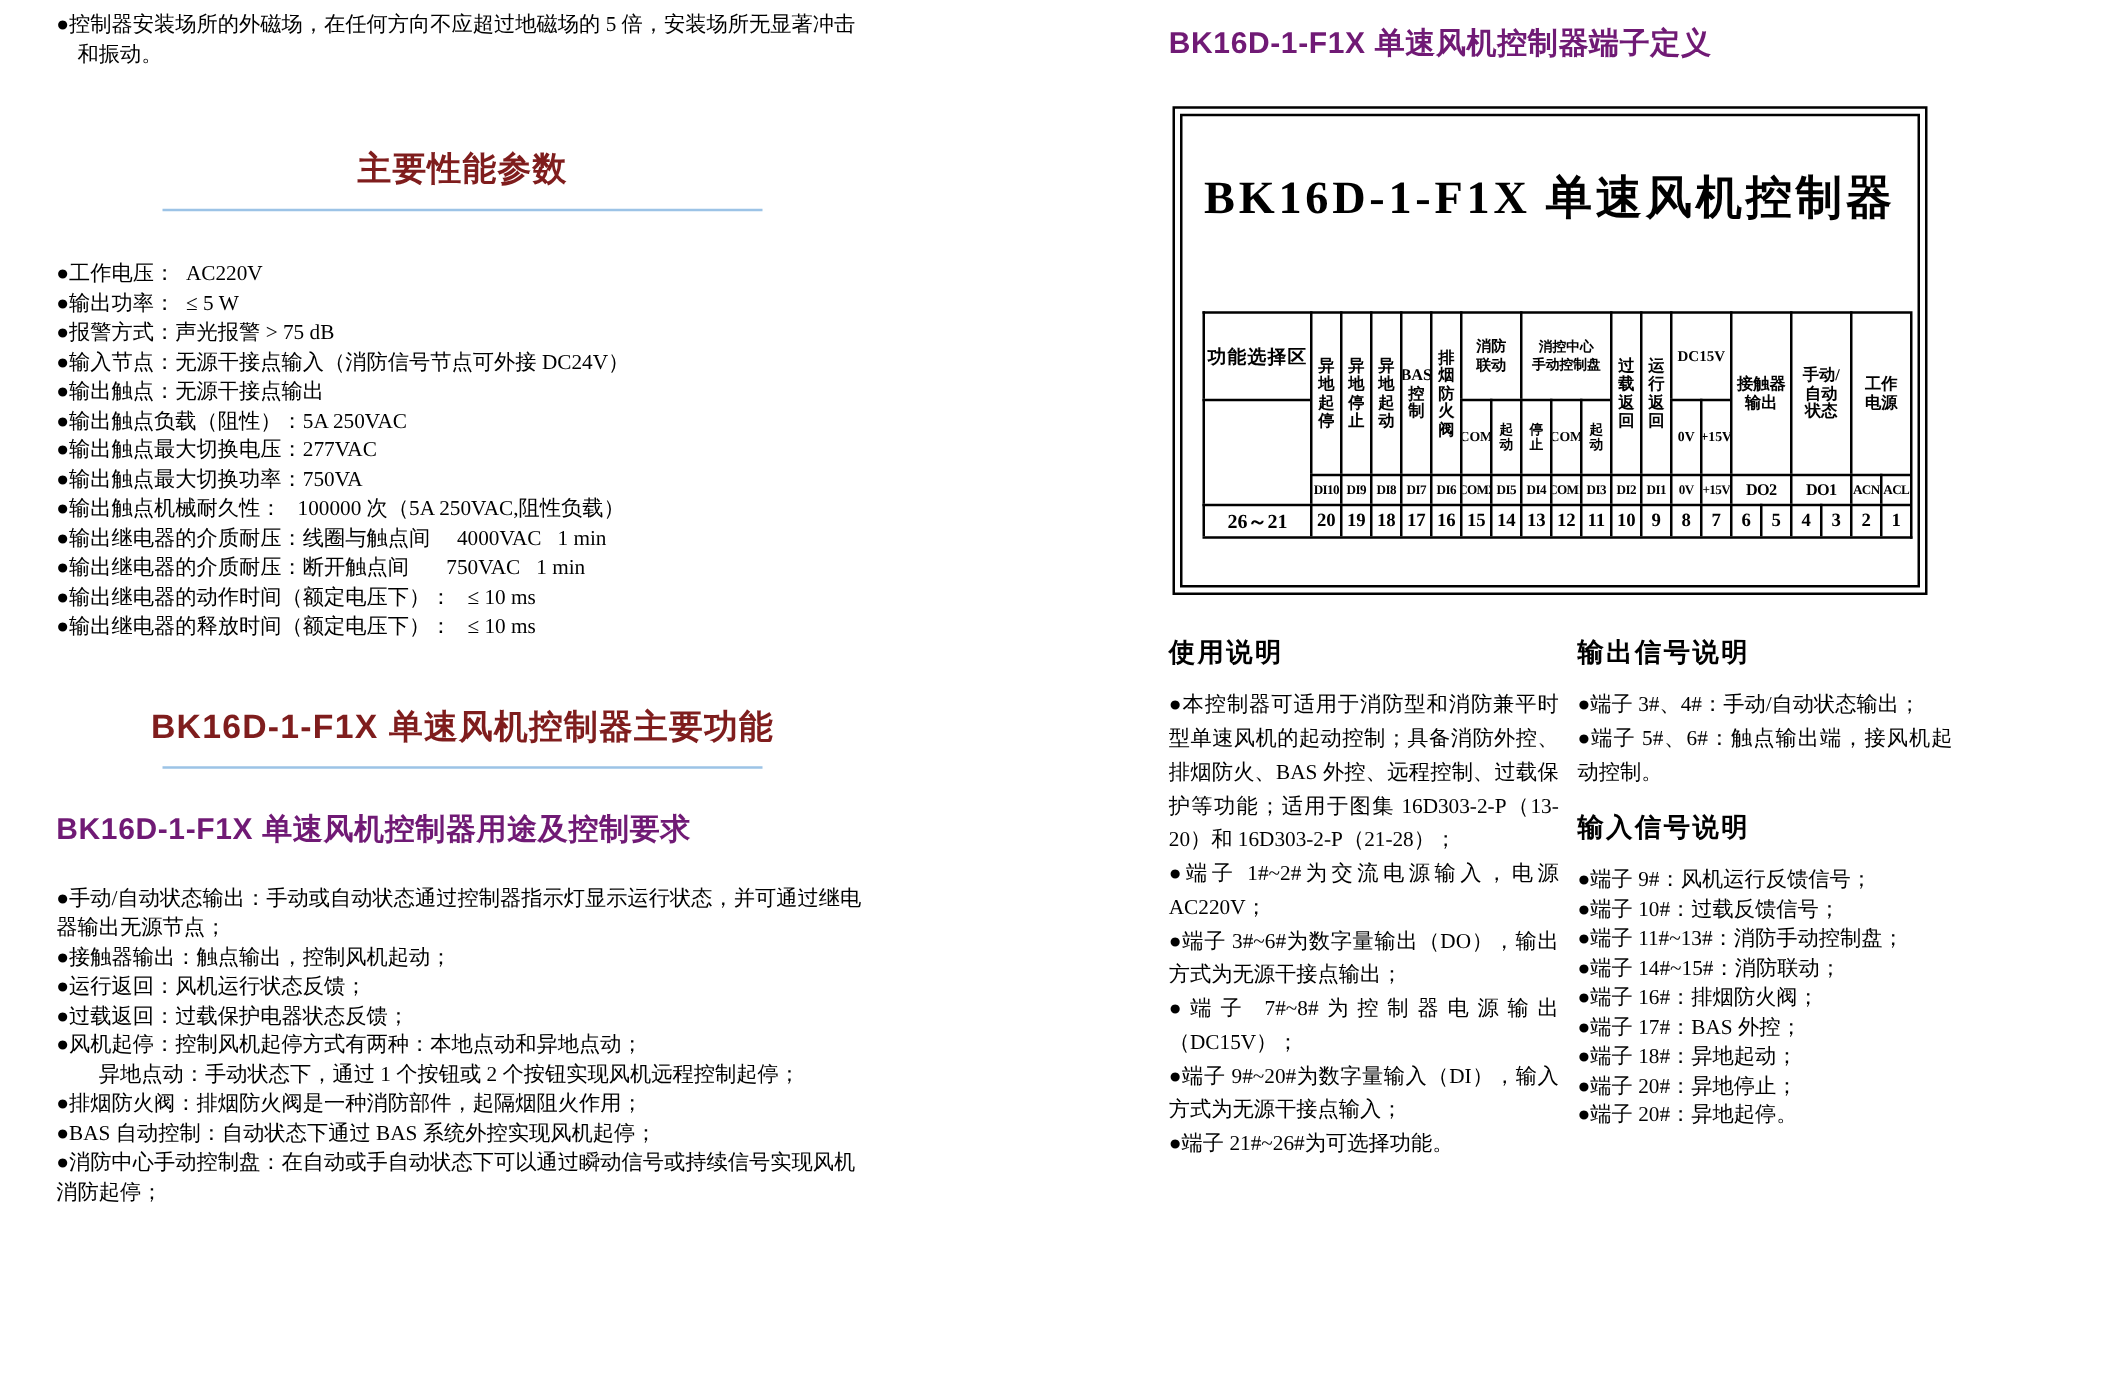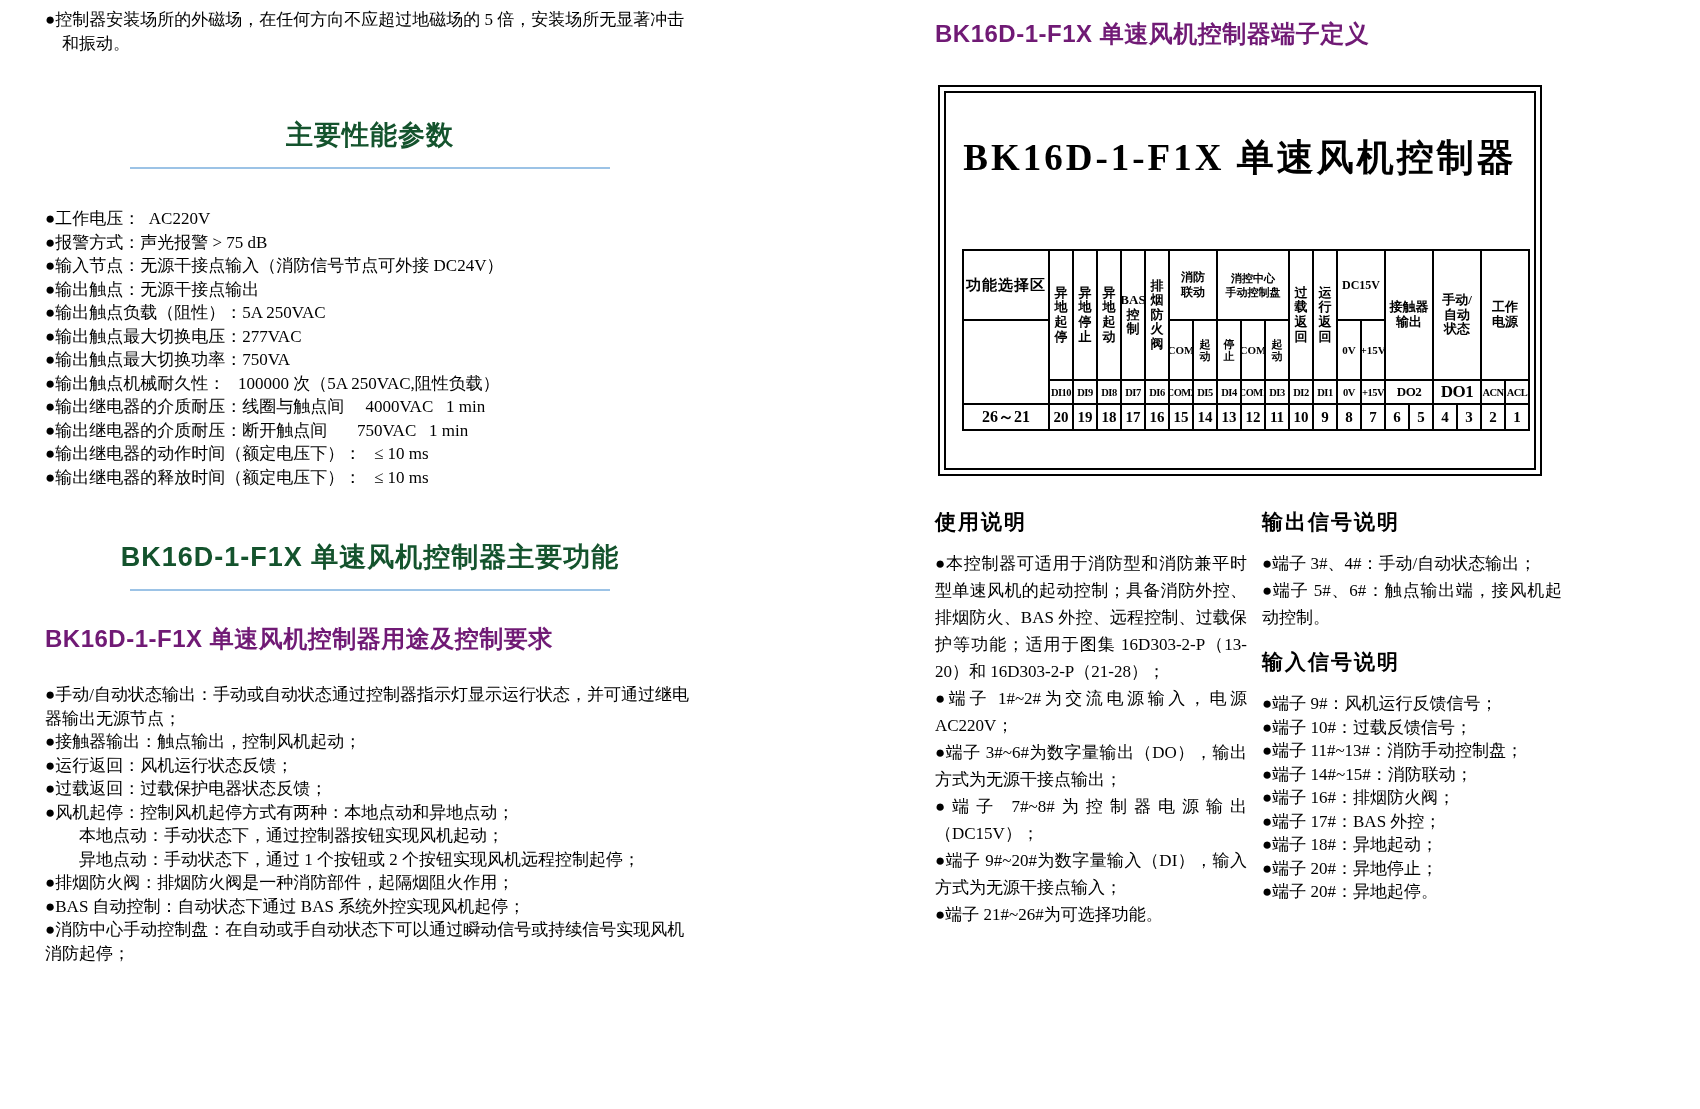--- a/index.html
+++ b/index.html
@@ -2,21 +2,21 @@
 <html><head>
 <meta charset="utf-8">
 <style>
   html,body{margin:0;padding:0;background:#fff;}
   body{width:1700px;height:1109px;position:relative;overflow:hidden;
        font-family:"Liberation Serif",serif;color:#000;}
   .abs{position:absolute;}
   .doc-text{font-size:17px;line-height:23.5px;white-space:pre-wrap;}
   .hang{padding-left:17px;text-indent:-17px;}
   .blue-title{font-family:"Liberation Sans",sans-serif;font-weight:bold;
-              color:#14532d;font-size:27px;text-align:center;letter-spacing:1px;}
+              color:#7f1d1d;font-size:27px;text-align:center;letter-spacing:1px;}
   .title-rule{border:none;border-top:2px solid #9CC3E6;margin:14px auto 0 auto;width:480px;}
   .navy-heading{font-family:"Liberation Sans",sans-serif;font-weight:bold;
                 color:#701a75;font-size:24px;letter-spacing:0.5px;}
   .sec-heading{font-family:"Liberation Sans",sans-serif;font-weight:bold;
                color:#000;font-size:21px;letter-spacing:2px;}
   .list-item{font-size:17px;line-height:23.5px;white-space:pre-wrap;}
   .indent1{padding-left:34px;}
   .para{font-size:17px;line-height:27px;white-space:pre-wrap;text-align:justify;}
   .input-list .list-item{line-height:23.5px;}
 
@@ -49,20 +49,21 @@
 
   <div class="doc-text hang">●控制器安装场所的外磁场，在任何方向不应超过地磁场的 5 倍，安装场所无显著冲击和振动。</div>
 
   <div style="margin-top:62px;">
     <div class="blue-title">主要性能参数</div>
     <hr class="title-rule">
   </div>
 
   <div style="margin-top:38px;">
     <div class="list-item">●工作电压：  AC220V</div>
+    <div class="list-item">●输出功率：  ≤ 5 W</div>
     <div class="list-item">●报警方式：声光报警 &gt; 75 dB</div>
     <div class="list-item">●输入节点：无源干接点输入（消防信号节点可外接 DC24V）</div>
     <div class="list-item">●输出触点：无源干接点输出</div>
     <div class="list-item">●输出触点负载（阻性）：5A 250VAC</div>
     <div class="list-item">●输出触点最大切换电压：277VAC</div>
     <div class="list-item">●输出触点最大切换功率：750VA</div>
     <div class="list-item">●输出触点机械耐久性：   100000 次（5A 250VAC,阻性负载）</div>
     <div class="list-item">●输出继电器的介质耐压：线圈与触点间     4000VAC   1 min</div>
     <div class="list-item">●输出继电器的介质耐压：断开触点间       750VAC   1 min</div>
     <div class="list-item">●输出继电器的动作时间（额定电压下）：   ≤ 10 ms</div>
@@ -75,21 +76,20 @@
   </div>
 
   <div class="navy-heading" style="margin-top:32px;">BK16D-1-F1X 单速风机控制器用途及控制要求</div>
 
   <div style="margin-top:28px;">
     <div class="list-item">●手动/自动状态输出：手动或自动状态通过控制器指示灯显示运行状态，并可通过继电器输出无源节点；</div>
     <div class="list-item">●接触器输出：触点输出，控制风机起动；</div>
     <div class="list-item">●运行返回：风机运行状态反馈；</div>
     <div class="list-item">●过载返回：过载保护电器状态反馈；</div>
     <div class="list-item">●风机起停：控制风机起停方式有两种：本地点动和异地点动；</div>
-    <div class="list-item indent1">本地点动：手动状态下，通过控制器按钮实现风机起动；</div>
     <div class="list-item indent1">异地点动：手动状态下，通过 1 个按钮或 2 个按钮实现风机远程控制起停；</div>
     <div class="list-item">●排烟防火阀：排烟防火阀是一种消防部件，起隔烟阻火作用；</div>
     <div class="list-item">●BAS 自动控制：自动状态下通过 BAS 系统外控实现风机起停；</div>
     <div class="list-item">●消防中心手动控制盘：在自动或手自动状态下可以通过瞬动信号或持续信号实现风机消防起停；</div>
   </div>
 </div>
 
 <div class="navy-heading abs" style="left:935px;top:18px;">BK16D-1-F1X 单速风机控制器端子定义</div>
 
 <div class="diagram abs" style="left:938px;top:85px;width:604px;height:391px;box-sizing:border-box;">
@@ -160,21 +160,21 @@
       <div class="tc sig" style="grid-column:7;grid-row:3;">COM2</div>
       <div class="tc sig" style="grid-column:8;grid-row:3;">DI5</div>
       <div class="tc sig" style="grid-column:9;grid-row:3;">DI4</div>
       <div class="tc sig" style="grid-column:10;grid-row:3;">COM1</div>
       <div class="tc sig" style="grid-column:11;grid-row:3;">DI3</div>
       <div class="tc sig" style="grid-column:12;grid-row:3;font-family:Liberation Serif, serif;">DI2</div>
       <div class="tc sig" style="grid-column:13;grid-row:3;">DI1</div>
       <div class="tc sig" style="grid-column:14;grid-row:3;">0V</div>
       <div class="tc sig" style="grid-column:15;grid-row:3;">+15V</div>
       <div class="tc sig" style="grid-column:16/18;grid-row:3;font-size:13px;">DO2</div>
-      <div class="tc sig" style="grid-column:18/20;grid-row:3;font-size:17px;">DO1</div>
+      <div class="tc sig" style="grid-column:18/20;grid-row:3;font-size:13px;">DO1</div>
       <div class="tc sig" style="grid-column:20;grid-row:3;">ACN</div>
       <div class="tc sig" style="grid-column:21;grid-row:3;">ACL</div>
 
       <div class="tc fnrange" style="grid-column:1;grid-row:4;">26～21</div>
       <div class="tc num" style="grid-column:2;grid-row:4;">20</div>
       <div class="tc num" style="grid-column:3;grid-row:4;">19</div>
       <div class="tc num" style="grid-column:4;grid-row:4;">18</div>
       <div class="tc num" style="grid-column:5;grid-row:4;">17</div>
       <div class="tc num" style="grid-column:6;grid-row:4;">16</div>
       <div class="tc num" style="grid-column:7;grid-row:4;">15</div>

